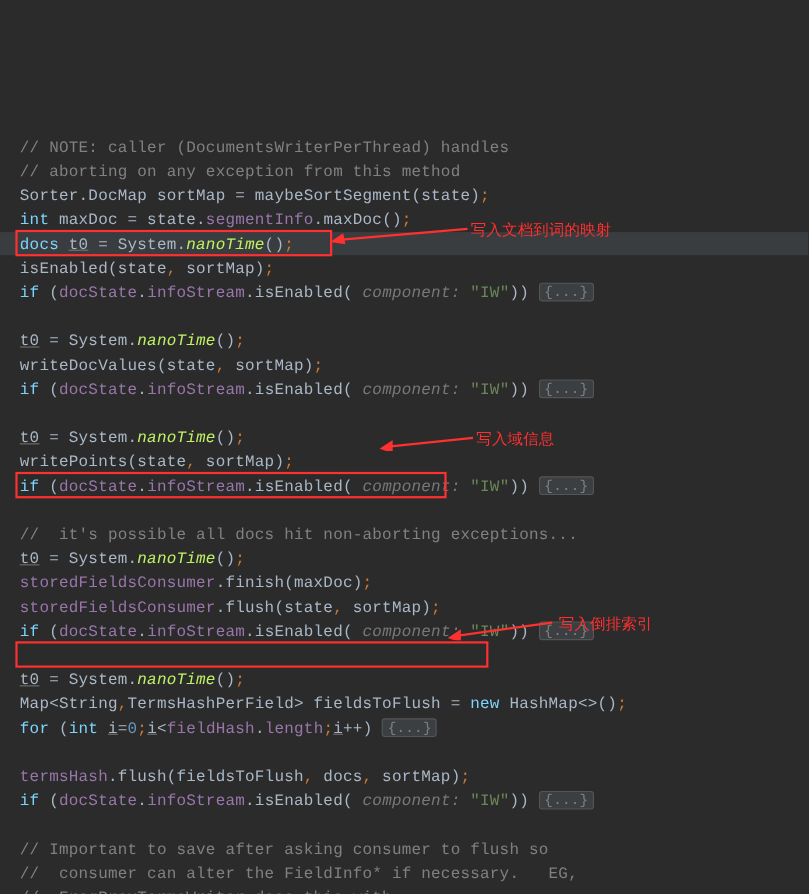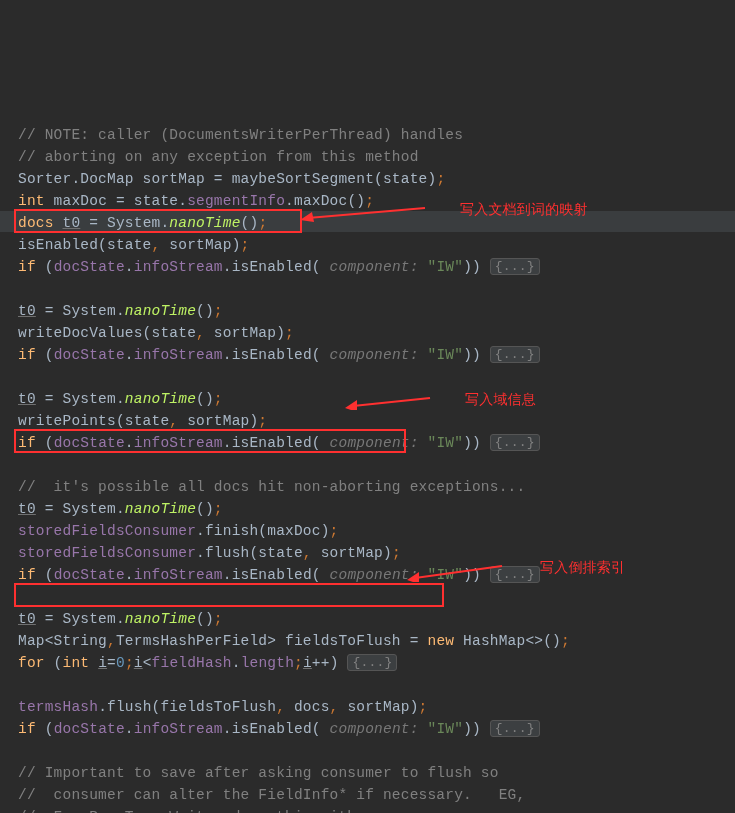--- a/index.html
+++ b/index.html
@@ -14,21 +14,21 @@
   }
   .editor {
     position: relative;
     padding: 14px 0 10px 18px;
     line-height: 22px;
     color: #a9b7c6;
     white-space: pre;
     letter-spacing: 0.2px;
   }
   .cmt    { color: #808080; }
-  .kw     { color: #fdba74; text-align: center; }
+  .kw     { color: #7dd3fc; text-align: center; }
   .fn     { color: #bef264; font-style: italic; }
   .uvar   { color: #a9b7c6; text-decoration: underline; text-decoration-color:#707070;}
   .field  { color: #9876aa; }
   .num    { color: #6897bb; }
   .str    { color: #6a8759; }
   .hint   { color: #787878; font-style: italic; margin-top: 28px;}
   .semi   { color: #cc7832; }
   .fold {
     display: inline-block;
     color: #808080;
@@ -57,21 +57,20 @@
     z-index: 5;
     pointer-events: none;
   }
   .anno-text {
     position: absolute;
     color: #ff3030;
     font-family: "Microsoft YaHei", sans-serif;
     font-size: 14px;
     z-index: 6;
     pointer-events: none;
-    margin-left: 32px;
   }
   .arrow {
     position: absolute;
     z-index: 5;
     pointer-events: none;
   }
 </style>
 </head>
 <body>
 

